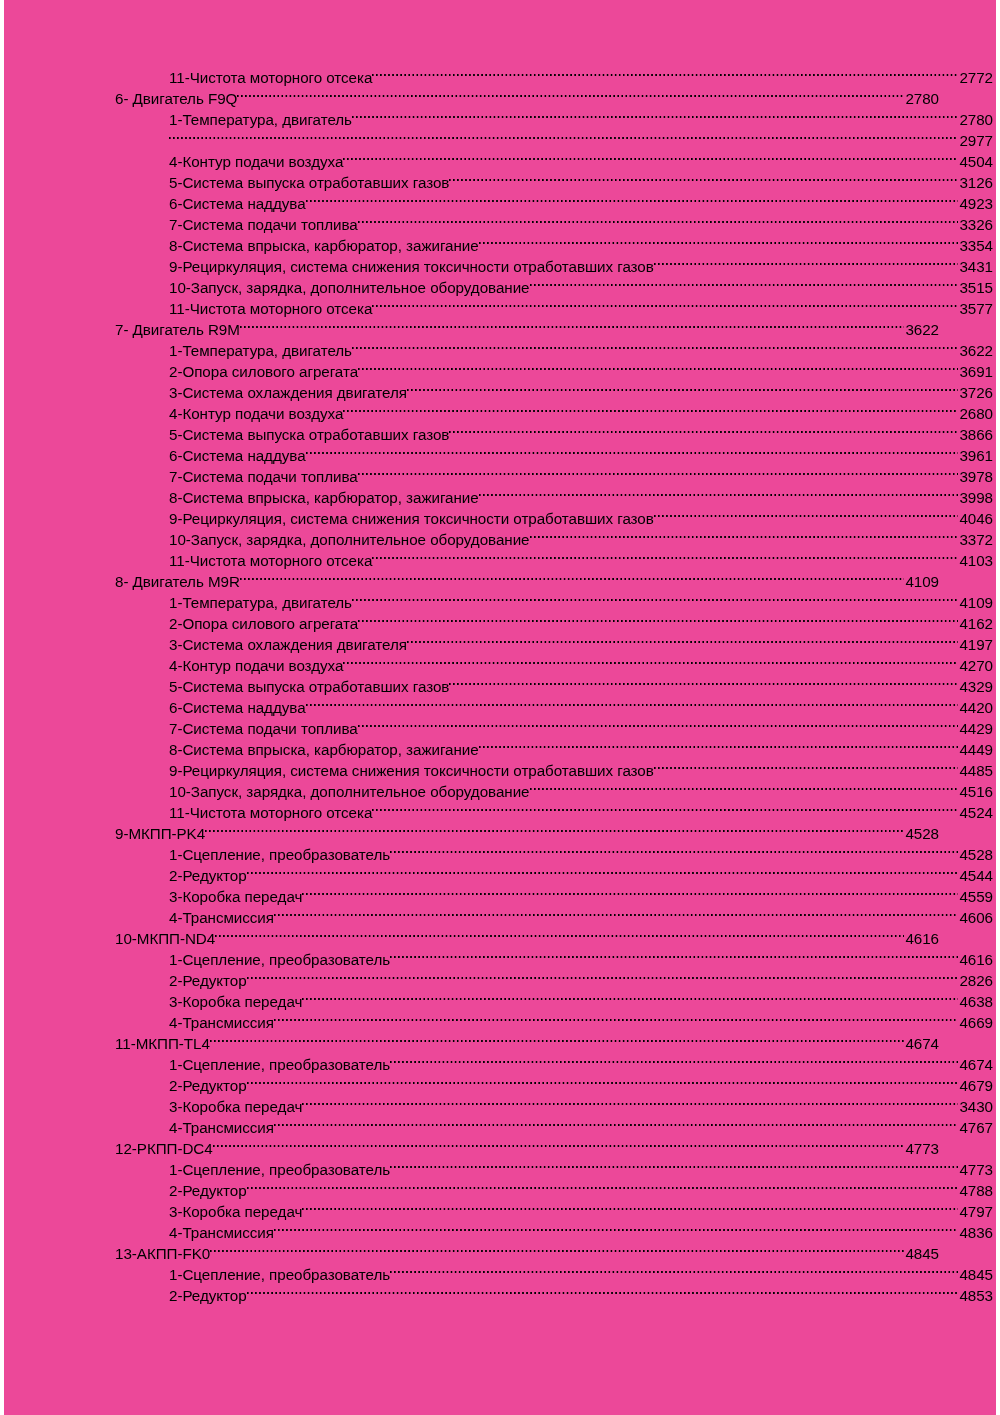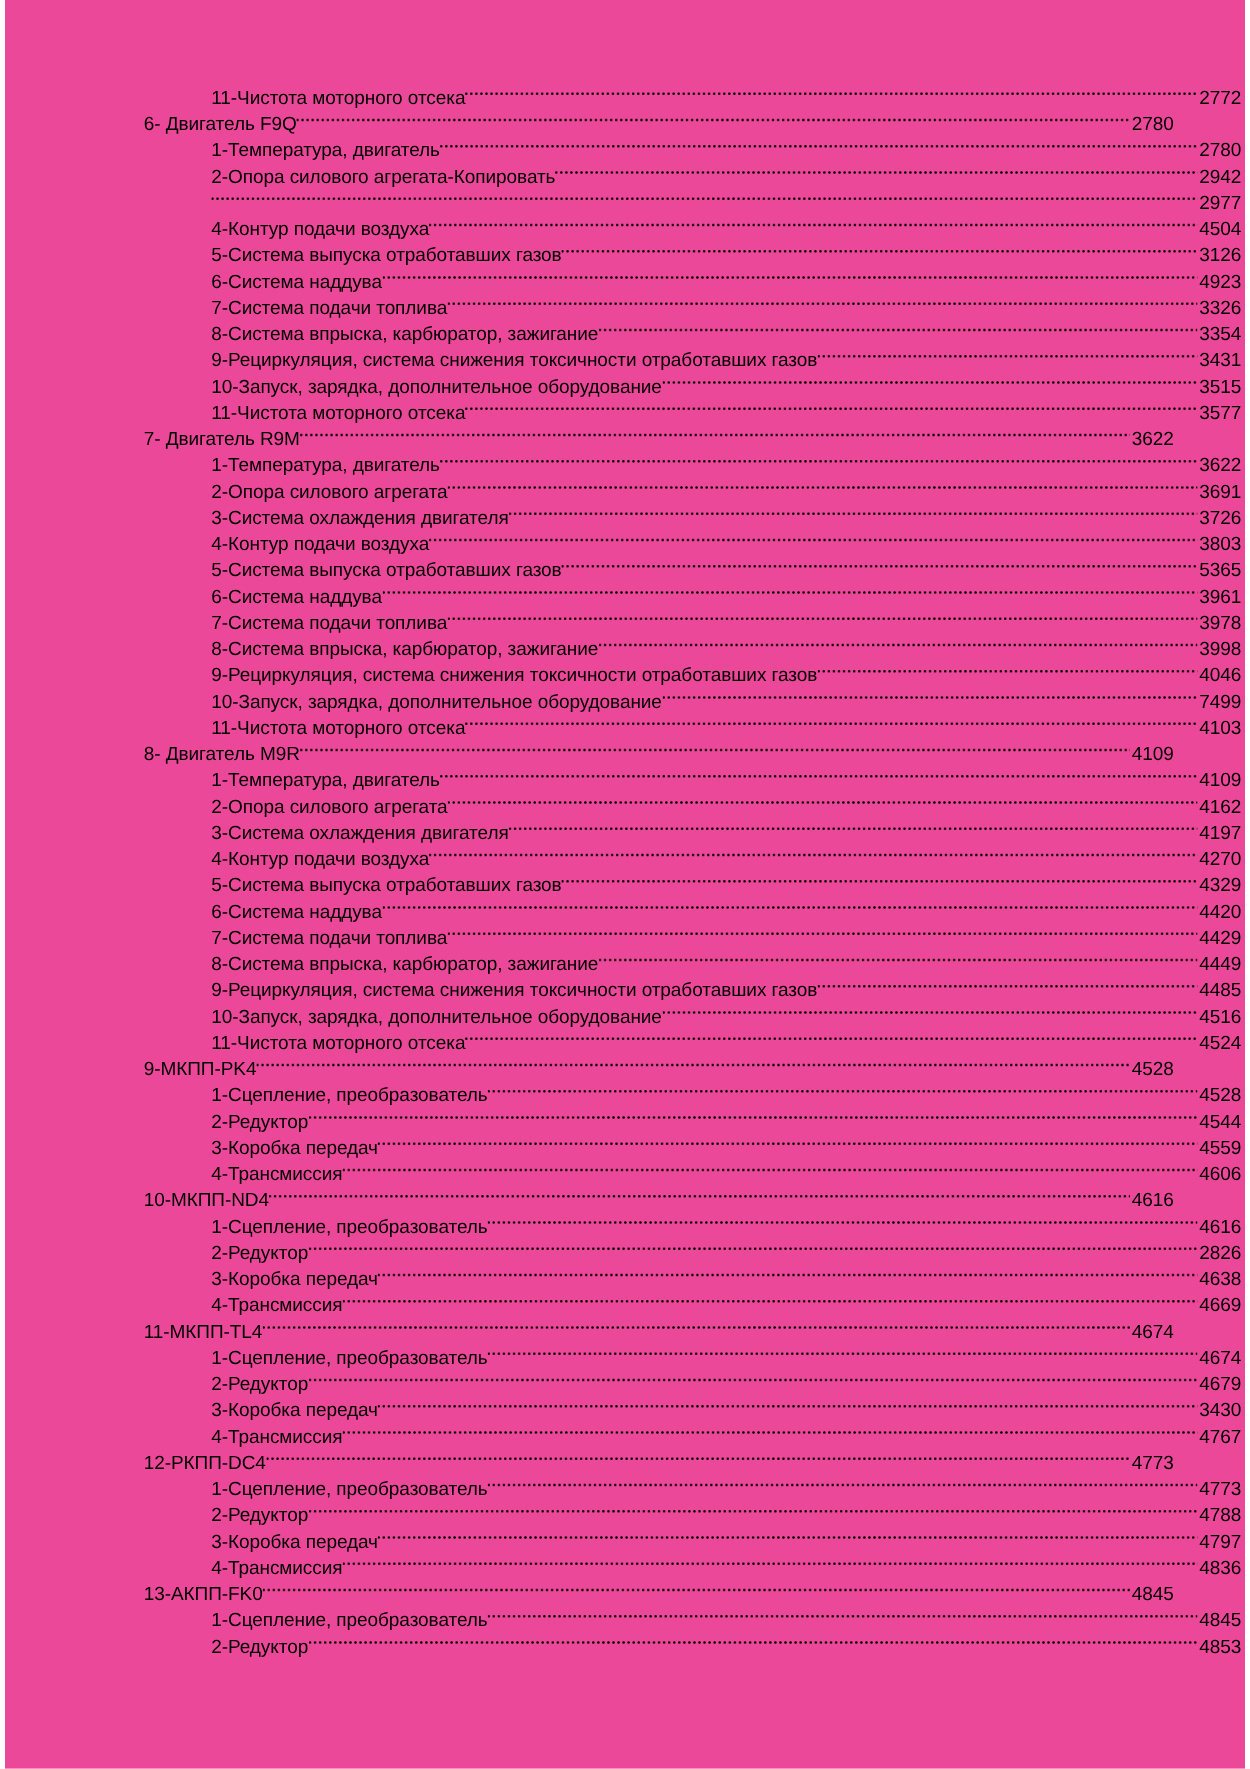--- a/index.html
+++ b/index.html
@@ -81,25 +81,20 @@
         <span class="entry-title">6- Двигатель F9Q</span>
         <span class="leader"></span>
         <span class="entry-page">2780</span>
       </div>
       <div class="toc-entry level-2">
         <span class="entry-title">1-Температура, двигатель</span>
         <span class="leader"></span>
         <span class="entry-page">2780</span>
       </div>
       <div class="toc-entry level-2">
-        <span class="entry-title">2-Опора силового агрегата-Копировать</span>
-        <span class="leader"></span>
-        <span class="entry-page">2942</span>
-      </div>
-      <div class="toc-entry level-2">
         <span class="leader"></span>
         <span class="entry-page">2977</span>
       </div>
       <div class="toc-entry level-2">
         <span class="entry-title">4-Контур подачи воздуха</span>
         <span class="leader"></span>
         <span class="entry-page">4504</span>
       </div>
       <div class="toc-entry level-2">
         <span class="entry-title">5-Система выпуска отработавших газов</span>
@@ -152,26 +147,26 @@
         <span class="entry-page">3691</span>
       </div>
       <div class="toc-entry level-2">
         <span class="entry-title">3-Система охлаждения двигателя</span>
         <span class="leader"></span>
         <span class="entry-page">3726</span>
       </div>
       <div class="toc-entry level-2">
         <span class="entry-title">4-Контур подачи воздуха</span>
         <span class="leader"></span>
-        <span class="entry-page">3803</span>
+        <span class="entry-page">2680</span>
       </div>
       <div class="toc-entry level-2">
         <span class="entry-title">5-Система выпуска отработавших газов</span>
         <span class="leader"></span>
-        <span class="entry-page">5365</span>
+        <span class="entry-page">3866</span>
       </div>
       <div class="toc-entry level-2">
         <span class="entry-title">6-Система наддува</span>
         <span class="leader"></span>
         <span class="entry-page">3961</span>
       </div>
       <div class="toc-entry level-2">
         <span class="entry-title">7-Система подачи топлива</span>
         <span class="leader"></span>
         <span class="entry-page">3978</span>
@@ -182,21 +177,21 @@
         <span class="entry-page">3998</span>
       </div>
       <div class="toc-entry level-2">
         <span class="entry-title">9-Рециркуляция, система снижения токсичности отработавших газов</span>
         <span class="leader"></span>
         <span class="entry-page">4046</span>
       </div>
       <div class="toc-entry level-2">
         <span class="entry-title">10-Запуск, зарядка, дополнительное оборудование</span>
         <span class="leader"></span>
-        <span class="entry-page">7499</span>
+        <span class="entry-page">3372</span>
       </div>
       <div class="toc-entry level-2">
         <span class="entry-title">11-Чистота моторного отсека</span>
         <span class="leader"></span>
         <span class="entry-page">4103</span>
       </div>
       <div class="toc-entry level-1">
         <span class="entry-title">8- Двигатель M9R</span>
         <span class="leader"></span>
         <span class="entry-page">4109</span>

